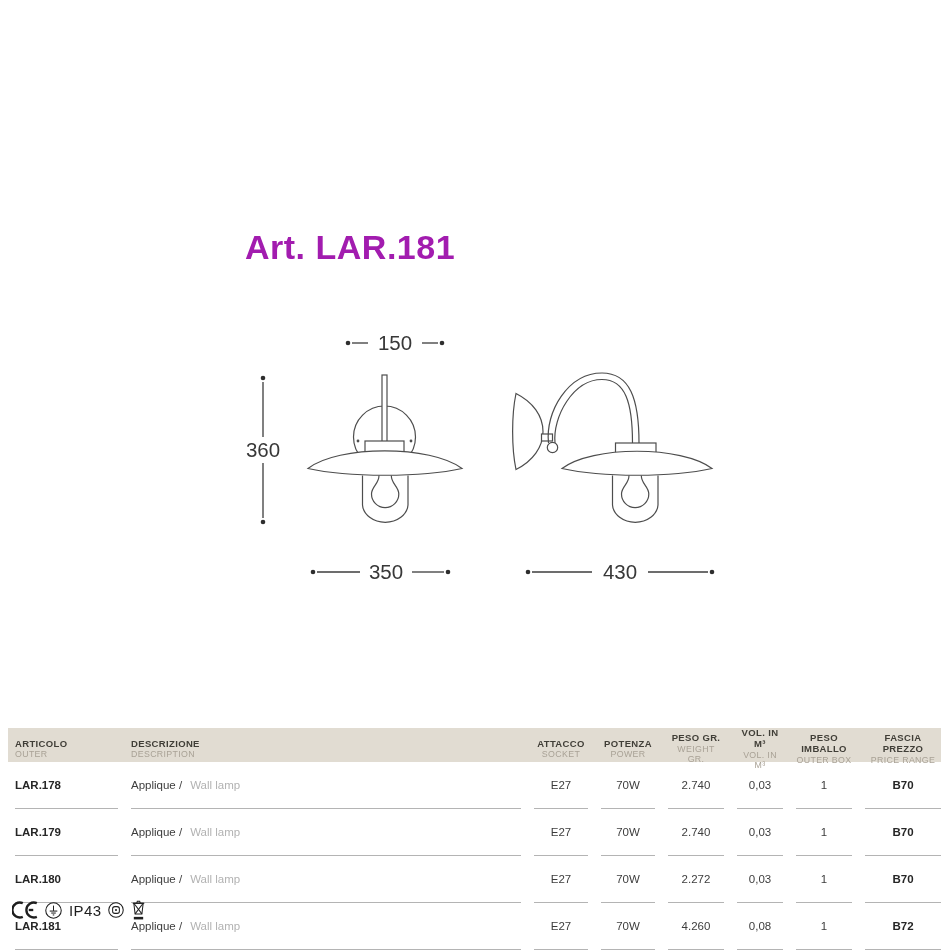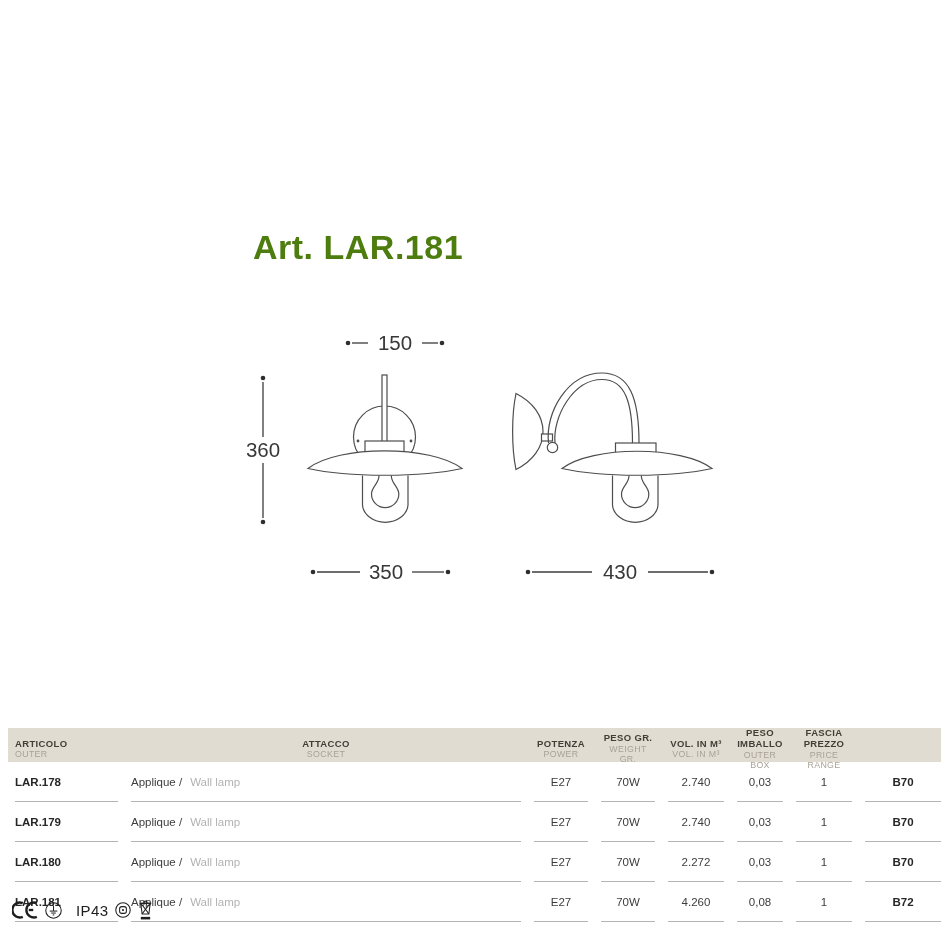--- a/index.html
+++ b/index.html
@@ -2,58 +2,58 @@
 <html><head>
 <meta charset="utf-8">
 <style>
   html,body { margin:0; padding:0; }
   body {
     width:950px; height:950px; position:relative; background:#ffffff;
     font-family:"Liberation Sans","DejaVu Sans",sans-serif;
     overflow:hidden;
   }
   .page-title {
-    position:absolute; left:253px; top:228px;
-    font-size:34px; font-weight:700; color:#4d7c0f; letter-spacing:0.5px;
+    position:absolute; left:245px; top:228px;
+    font-size:34px; font-weight:700; color:#a21caf; letter-spacing:0.5px;
   }
   svg.drawing { position:absolute; left:230px; top:320px; }
   svg.drawing text {
     font-family:"Liberation Sans","DejaVu Sans",sans-serif;
     font-size:20.5px; fill:#383838;
   }
 
   
   .spec-table { position:absolute; left:8px; top:728px; width:933px; }
   .grid-row {
     display:grid;
     grid-template-columns:103px 390px 54px 54px 56px 46px 56px 76px;
     column-gap:13px;
     padding-left:7px;
   }
   .thead { height:34px; background:#e1dcd2; align-items:center; }
   .th { display:flex; flex-direction:column; justify-content:center; line-height:1.15; }
   .th .l1 { font-size:9.5px; font-weight:700; color:#403e37; letter-spacing:0.35px; }
   .th .l2 { font-size:8.8px; color:#a9a296; letter-spacing:0.35px; }
   .th.center { text-align:center; }
-  .tr { height:40px; }
+  .tr { height:47px; }
   .td {
     display:flex; align-items:center;
     border-bottom:1px solid #b4b4b4;
     font-size:11.5px; color:#3d3d3d;
   }
   .td.center { justify-content:center; }
   .td.bold { font-weight:700; color:#262626; }
   .desc-en { color:#b2b2b2; margin-left:8px; }
 
   
   .footer-icons {
     position:absolute; left:12px; top:896px; height:28px;
     display:flex; align-items:center; gap:6px;
   }
-  .ip-rating { font-size:15px; color:#1e1e1e; letter-spacing:0.4px; padding:0 1px;margin-left:7px; }
+  .ip-rating { font-size:15px; color:#1e1e1e; letter-spacing:0.4px; padding:0 1px; }
 </style>
 </head>
 <body>
 
 <div class="page-title">Art. LAR.181</div>
 
 <svg class="drawing" width="500" height="280" viewBox="0 0 500 280">
 
   <g stroke="#4d4d4d" stroke-width="1.2" fill="none">
     <circle cx="154.5" cy="117" r="31" fill="#ffffff"></circle>
@@ -106,20 +106,24 @@
   </g>
 </svg>
 
 <div class="spec-table">
 
   <div class="grid-row thead">
     <div class="th">
       <span class="l1">ARTICOLO</span>
       <span class="l2">OUTER</span>
     </div>
+    <div class="th">
+      <span class="l1">DESCRIZIONE</span>
+      <span class="l2">DESCRIPTION</span>
+    </div>
     <div class="th center">
       <span class="l1">ATTACCO</span>
       <span class="l2">SOCKET</span>
     </div>
     <div class="th center">
       <span class="l1">POTENZA</span>
       <span class="l2">POWER</span>
     </div>
     <div class="th center">
       <span class="l1">PESO GR.</span>

